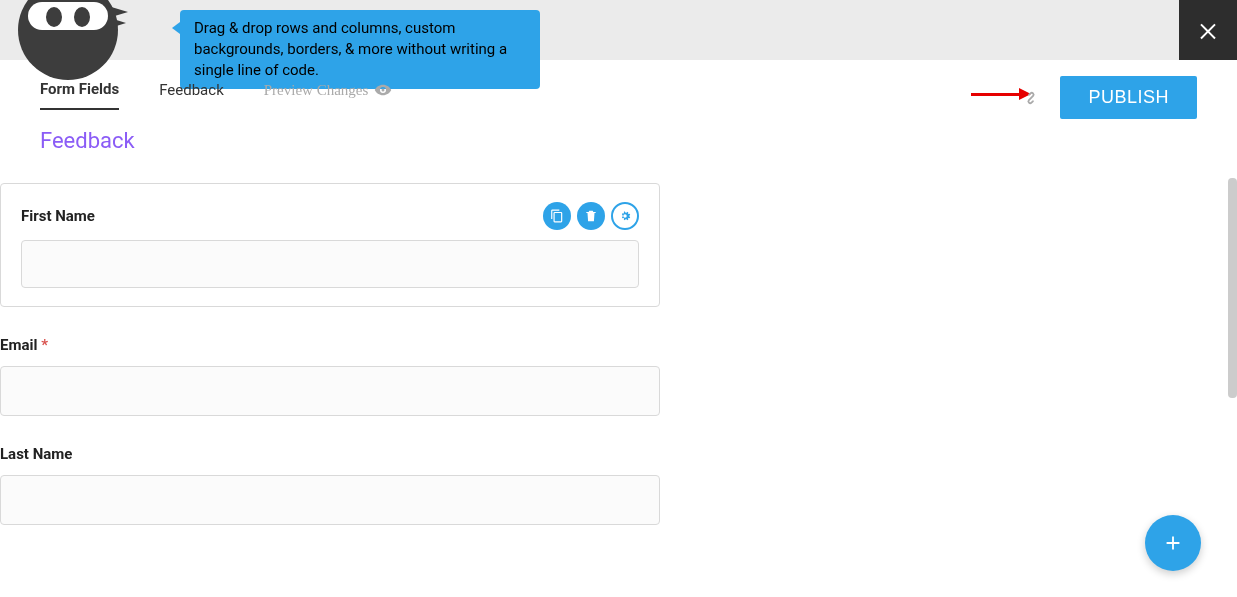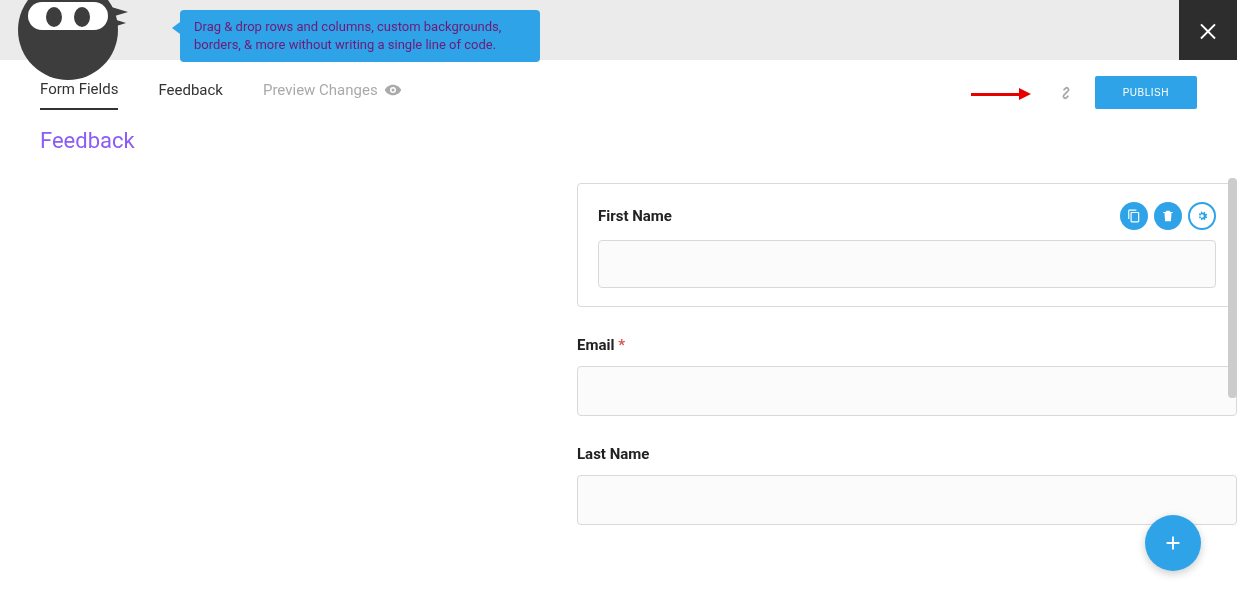--- a/index.html
+++ b/index.html
@@ -68,24 +68,24 @@
       width: 0; height: 0;
       border-left: 16px solid #3d3d3d;
       border-top: 5px solid transparent;
       border-bottom: 5px solid transparent;
     }
     .tooltip {
       position: absolute;
       left: 180px;
       top: 10px;
       background: #2ea3e8;
-      color: #701a75;
+      color: #000000;
       padding: 8px 14px;
       border-radius: 4px;
-      font-size: 13px;
+      font-size: 15px;
       line-height: 1.4;
       max-width: 360px;
     }
     .tooltip::before {
       content: "";
       position: absolute;
       left: -8px;
       top: 12px;
       border-right: 8px solid #2ea3e8;
       border-top: 6px solid transparent;
@@ -111,27 +111,28 @@
       position: relative;
     }
     .nav-tab {
       font-size: 15px;
       color: #333;
       padding-bottom: 10px;
       cursor: pointer;
     }
     .nav-tab.active {
       border-bottom: 2px solid #333;
-      font-weight: 400;
+      font-weight: 700;
     }
     .nav-tab.muted {
       color: #aaa;
       display: flex;
       align-items: center;
       gap: 6px;
+      font-family: Liberation Serif, serif;
     }
     .right-actions {
       position: absolute;
       right: 40px;
       top: 16px;
       display: flex;
       align-items: center;
       gap: 18px;
     }
     .arrow-annotation {
@@ -156,35 +157,35 @@
       color: #aaa;
       cursor: pointer;
       display: flex;
     }
     .link-icon-btn svg { width: 22px; height: 22px; }
     .publish-btn {
       background: #2ea3e8;
       color: #fff;
       border: none;
       padding: 11px 28px;
-      font-size: 10px;
+      font-size: 18px;
       letter-spacing: 0.5px;
       cursor: pointer;
       border-radius: 2px;
     }
     .form-title {
       font-size: 22px;
       padding: 18px 40px 0 40px;
       color: #8b5cf6;
     }
     .form-area {
       padding: 30px 0 0 0;
       display: flex;
       flex-direction: column;
-      align-items: flex-end;
+      align-items: flex-start;
     }
     .field-wrap {
       width: 660px;
       margin-bottom: 28px;
     }
     .field-wrap.active-card {
       border: 1px solid #d9d9d9;
       border-radius: 4px;
       padding: 18px 20px 18px 20px;
       position: relative;

